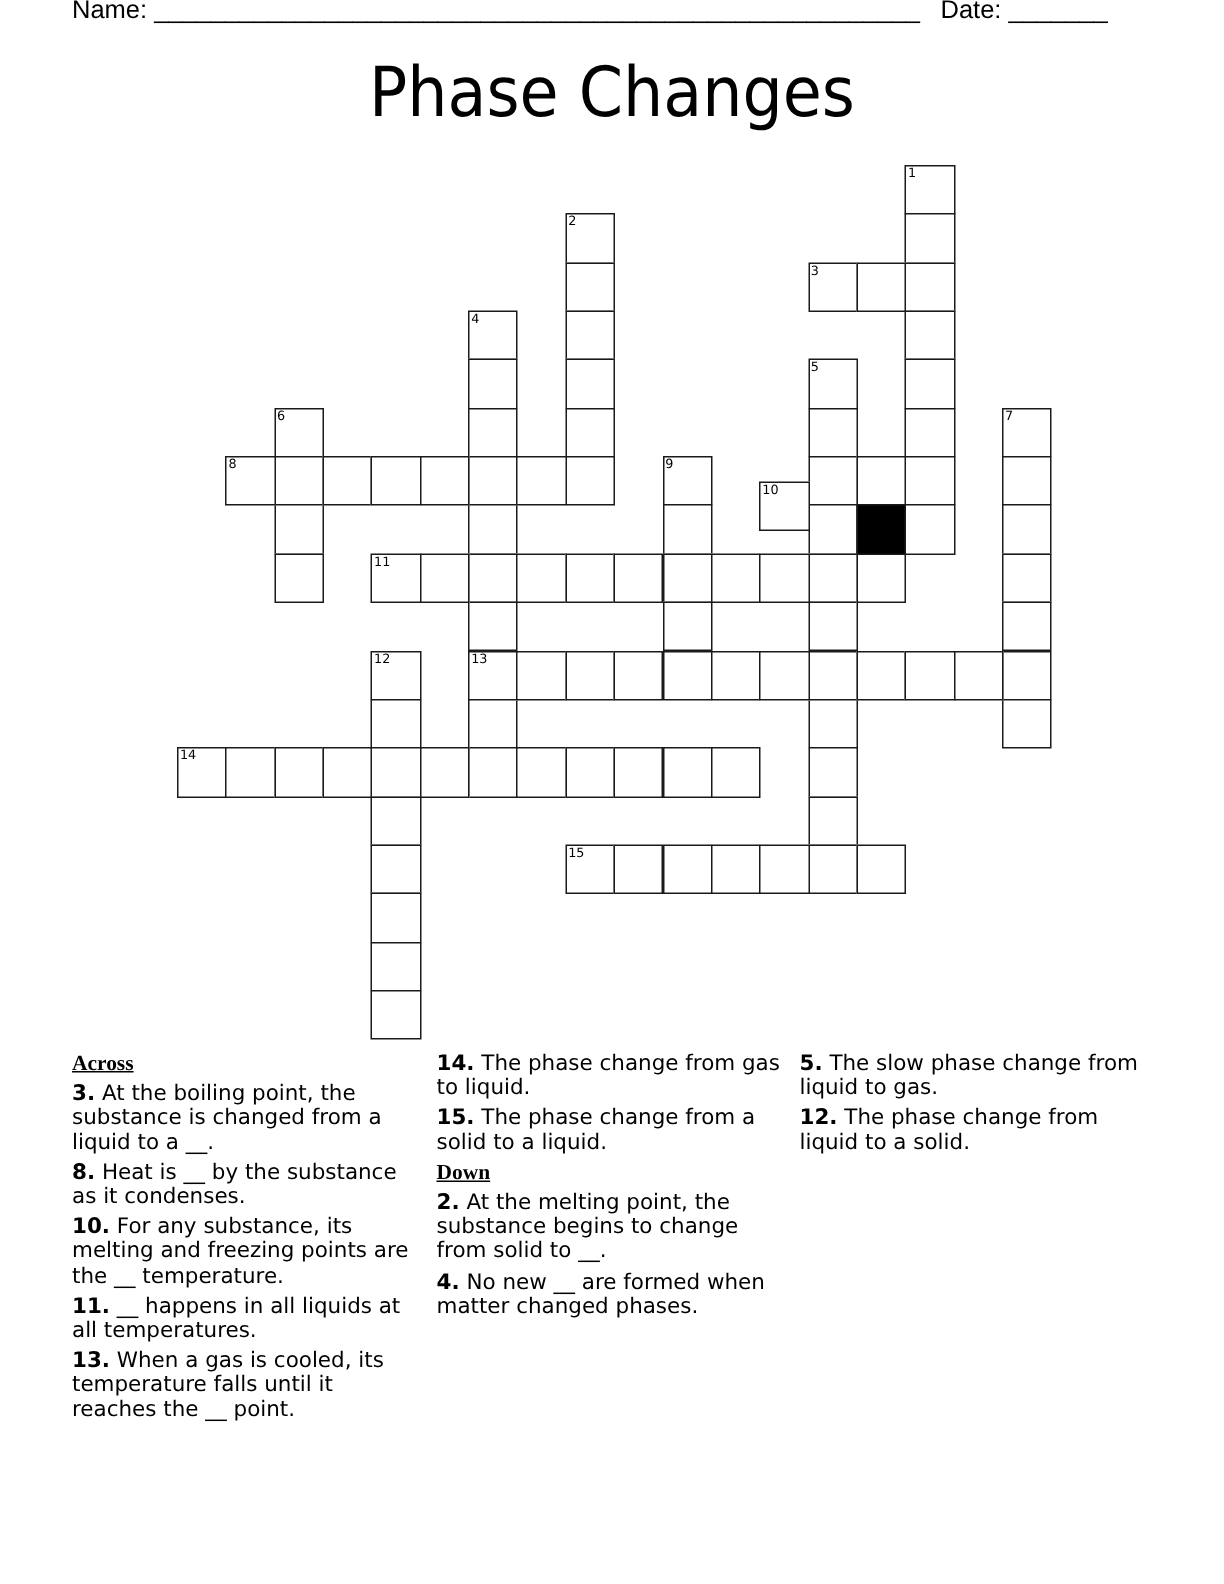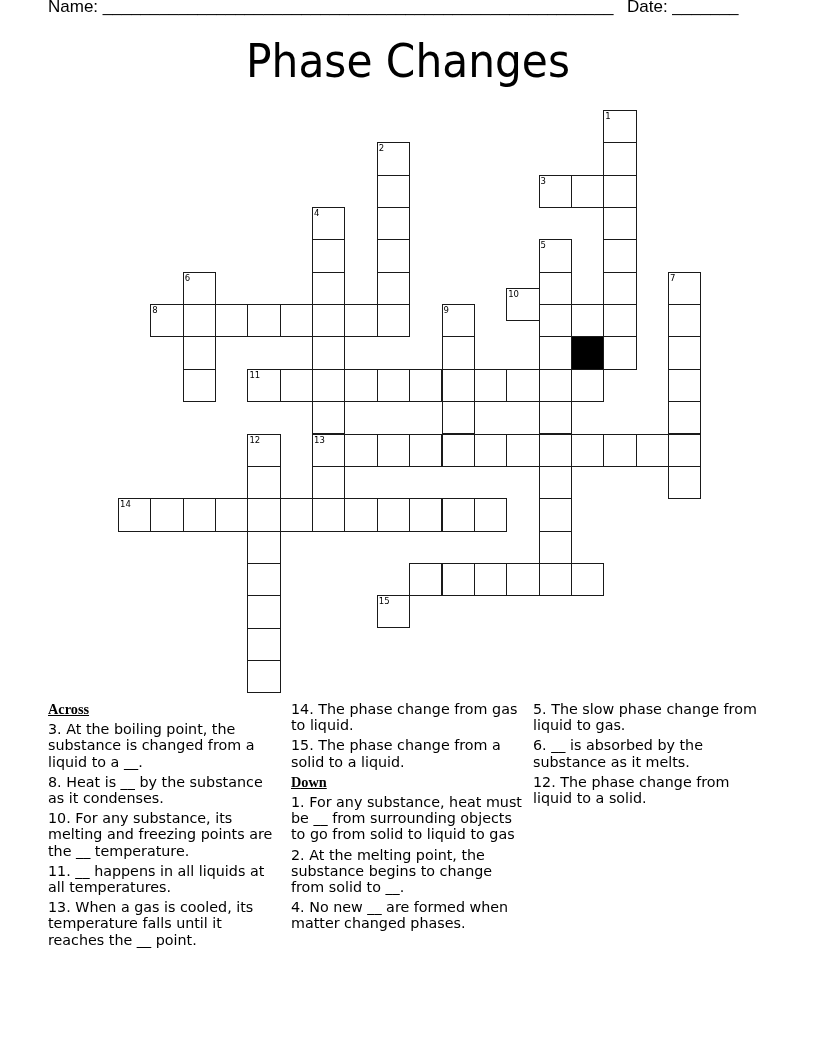--- a/index.html
+++ b/index.html
@@ -28,21 +28,21 @@
     .clues {
       position: absolute; top: 701px;
       font-family: "DejaVu Sans", sans-serif; font-size: 14.3px; line-height: 16.2px;
     }
     .clue-col { position: absolute; }
     .clue-col.c1 { left: 48px; width: 232px; }
     .clue-col.c2 { left: 291px; width: 232px; }
     .clue-col.c3 { left: 533px; width: 240px; }
     .section-heading { font-weight: bold; text-decoration: underline; margin-bottom: 4px; font-family: Liberation Serif, serif; }
     .clue { margin-bottom: 4px; }
-    .clue .n { font-weight: normal; }
+    .clue .n { font-weight: bold; }
   </style>
 </head>
 <body>
 
 <div class="header-line">
   <span class="name">Name: ______________________________________________________</span>
   <span class="date">Date: _______</span>
 </div>
 
 <div class="title">Phase Changes</div>
@@ -119,21 +119,21 @@
     <div class="cell" style="left: 247.4px; top: 304.1px;"></div>
     <div class="cell" style="left: 279.75px; top: 304.1px;"></div>
     <div class="cell" style="left: 344.45px; top: 304.1px;"></div>
     <div class="cell" style="left: 441.5px; top: 304.1px;">
       <span class="num">9</span>
     </div>
     <div class="cell" style="left: 441.5px; top: 336.45px;"></div>
     <div class="cell" style="left: 441.5px; top: 368.8px;"></div>
     <div class="cell" style="left: 441.5px; top: 401.15px;"></div>
     <div class="cell" style="left: 441.5px; top: 433.5px;"></div>
-    <div class="cell" style="left: 506.2px; top: 288px;">
+    <div class="cell" style="left: 506.2px; top: 321px;">
       <span class="num">10</span>
     </div>
     <div class="cell" style="left: 570.9px; top: 304.1px;"></div>
     <div class="cell" style="left: 247.4px; top: 368.8px;">
       <span class="num">11</span>
     </div>
     <div class="cell" style="left: 279.75px; top: 368.8px;"></div>
     <div class="cell" style="left: 344.45px; top: 368.8px;"></div>
     <div class="cell" style="left: 376.8px; top: 368.8px;"></div>
     <div class="cell" style="left: 409.15px; top: 368.8px;"></div>
@@ -163,21 +163,21 @@
     </div>
     <div class="cell" style="left: 150.35px; top: 498.2px;"></div>
     <div class="cell" style="left: 182.7px; top: 498.2px;"></div>
     <div class="cell" style="left: 215.05px; top: 498.2px;"></div>
     <div class="cell" style="left: 279.75px; top: 498.2px;"></div>
     <div class="cell" style="left: 344.45px; top: 498.2px;"></div>
     <div class="cell" style="left: 376.8px; top: 498.2px;"></div>
     <div class="cell" style="left: 409.15px; top: 498.2px;"></div>
     <div class="cell" style="left: 441.5px; top: 498.2px;"></div>
     <div class="cell" style="left: 473.85px; top: 498.2px;"></div>
-    <div class="cell" style="left: 376.8px; top: 562.9px; margin-top: 32px;">
+    <div class="cell" style="left: 376.8px; top: 562.9px;">
       <span class="num">15</span>
     </div>
     <div class="cell" style="left: 409.15px; top: 562.9px;"></div>
     <div class="cell" style="left: 441.5px; top: 562.9px;"></div>
     <div class="cell" style="left: 473.85px; top: 562.9px;"></div>
     <div class="cell" style="left: 506.2px; top: 562.9px;"></div>
     <div class="cell" style="left: 570.9px; top: 562.9px;"></div>
     <div class="cell black" style="left: 570.9px; top: 336.45px;"></div>
   </div>
 
@@ -187,22 +187,20 @@
     <div class="clue"><span class="n">3.</span><span> At the boiling point, the substance is changed from a liquid to a __.</span></div>
     <div class="clue"><span class="n">8.</span><span> Heat is __ by the substance as it condenses.</span></div>
     <div class="clue"><span class="n">10.</span><span> For any substance, its melting and freezing points are the __ temperature.</span></div>
     <div class="clue"><span class="n">11.</span><span> __ happens in all liquids at all temperatures.</span></div>
     <div class="clue"><span class="n">13.</span><span> When a gas is cooled, its temperature falls until it reaches the __ point.</span></div>
   </div>
   <div class="clue-col c2">
     <div class="clue"><span class="n">14.</span><span> The phase change from gas to liquid.</span></div>
     <div class="clue"><span class="n">15.</span><span> The phase change from a solid to a liquid.</span></div>
     <div class="section-heading">Down</div>
-    <div class="clue"><span class="n">1.</span><span> For any substance, heat must be __ from surrounding objects to go from solid to liquid to gas</span></div>
     <div class="clue"><span class="n">2.</span><span> At the melting point, the substance begins to change from solid to __.</span></div>
     <div class="clue"><span class="n">4.</span><span> No new __ are formed when matter changed phases.</span></div>
   </div>
   <div class="clue-col c3">
     <div class="clue"><span class="n">5.</span><span> The slow phase change from liquid to gas.</span></div>
-    <div class="clue"><span class="n">6.</span><span> __ is absorbed by the substance as it melts.</span></div>
     <div class="clue"><span class="n">12.</span><span> The phase change from liquid to a solid.</span></div>
   </div>
 </div>
 
 </body></html>

